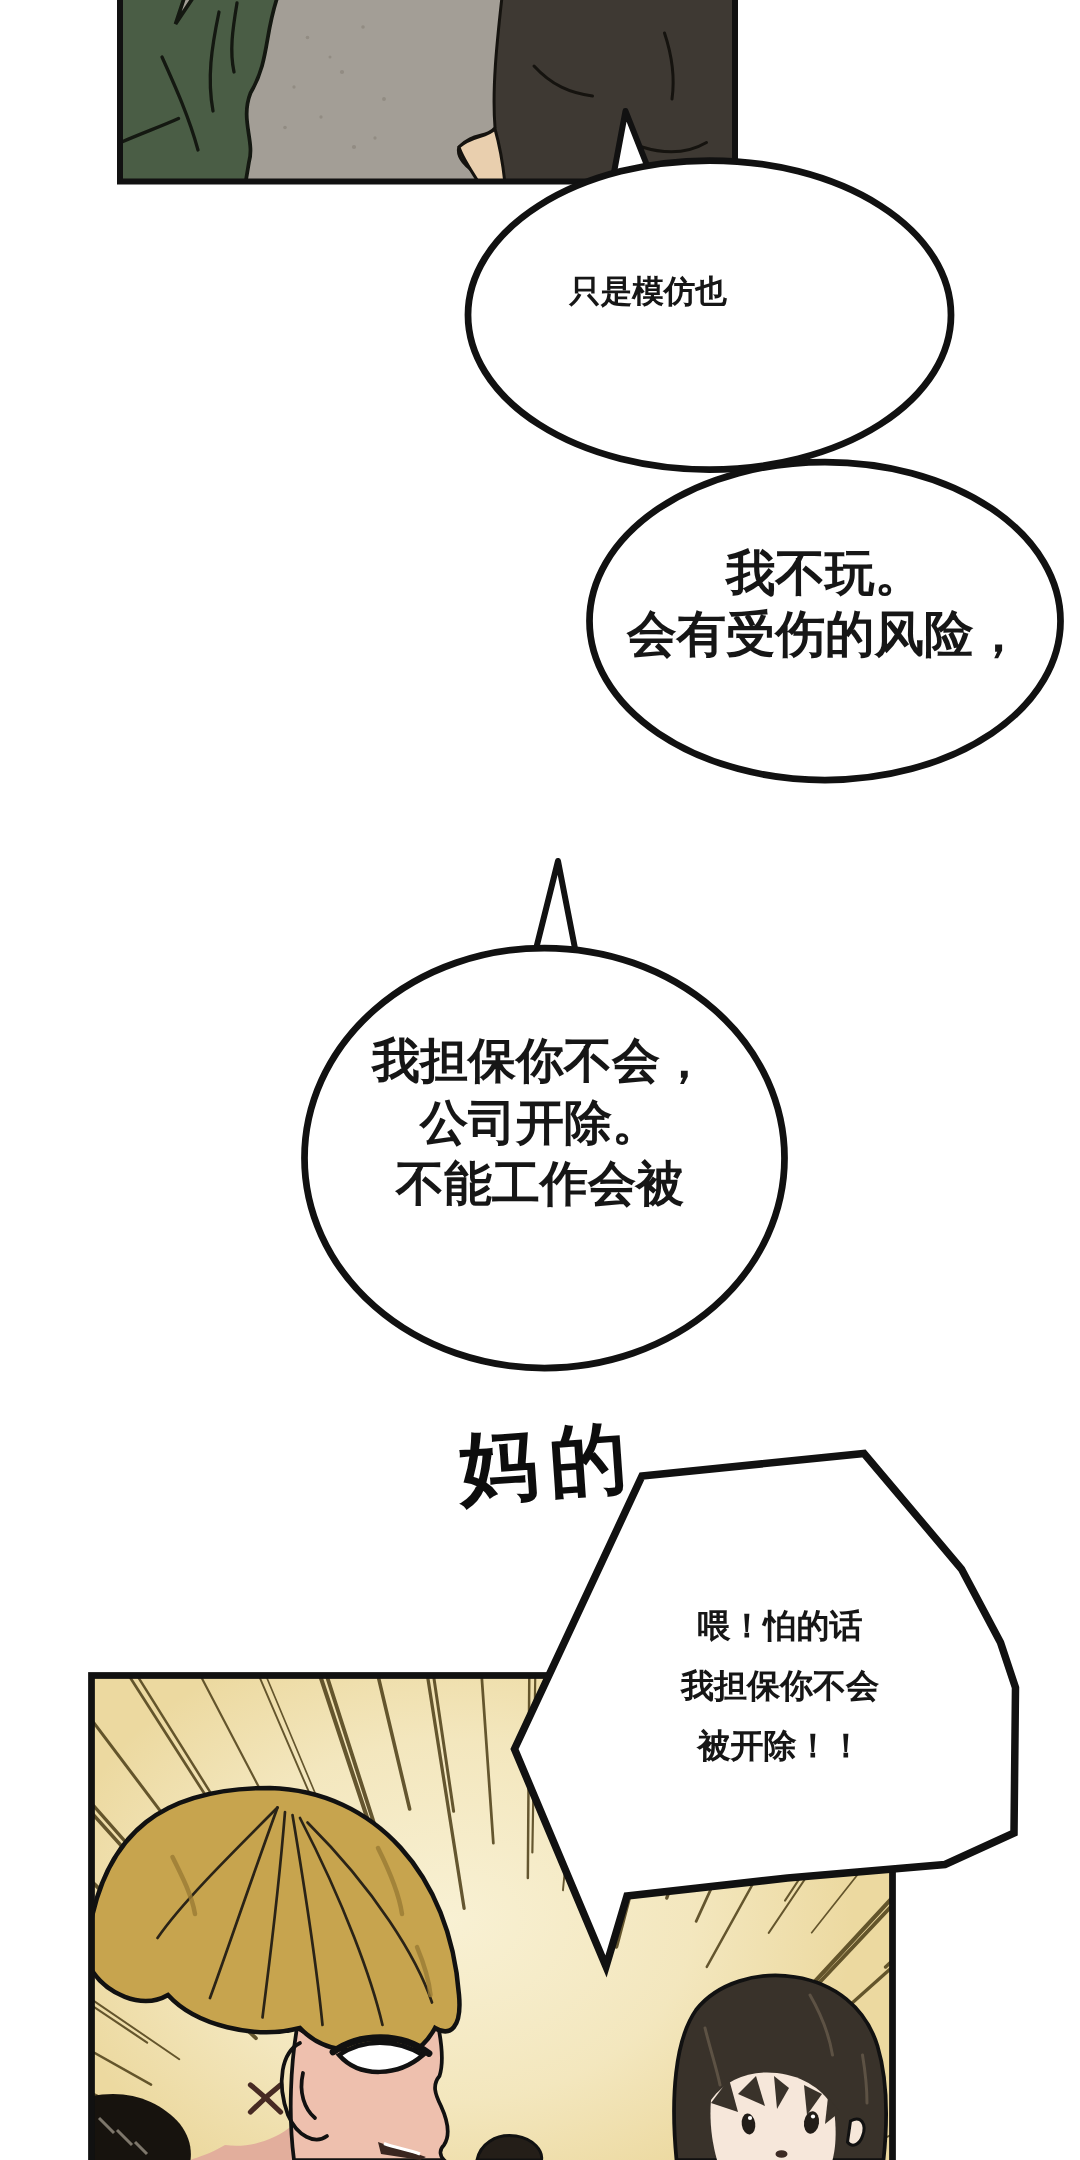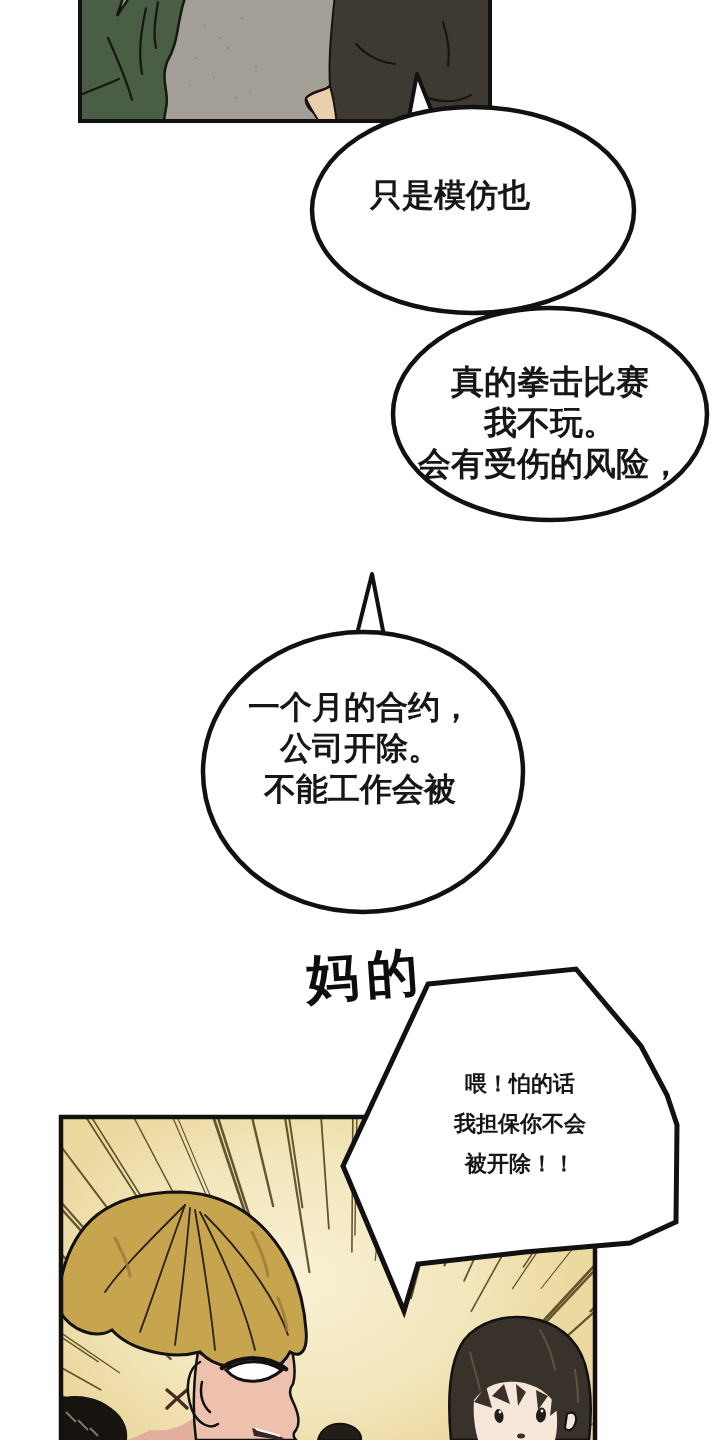--- a/index.html
+++ b/index.html
@@ -2,21 +2,21 @@
 <html><head>
 <meta charset="utf-8">
 <style>
   html,body{margin:0;padding:0;background:#ffffff;}
   .page{position:relative;width:720px;height:1440px;background:#ffffff;overflow:hidden;
         font-family:"Liberation Sans", sans-serif;}
   .art{position:absolute;left:0;top:0;}
   .bubble-text{position:absolute;text-align:center;color:#161616;font-weight:800;
                font-family:"Liberation Sans", sans-serif;}
   .bubble-text div{white-space:nowrap;}
-  .bt1{left:340px;top:174px;width:220px;font-size:32px;line-height:42px;}
+  .bt1{left:322px;top:174px;width:220px;font-size:21px;line-height:42px;}
   .bt2{left:406px;top:361px;width:288px;font-size:33px;line-height:41px;}
   .bt3{left:227px;top:687px;width:266px;font-size:32px;line-height:41px;}
   .bt4{left:400px;top:1064px;width:240px;font-size:22px;line-height:40px;}
   .sfx{position:absolute;left:306px;top:941px;font-size:52px;font-weight:900;
        letter-spacing:8px;color:#0d0d0d;transform:rotate(-4deg);
        font-family:"Liberation Sans", sans-serif;}
 </style>
 </head>
 <body>
 
@@ -220,27 +220,26 @@
 
   <path stroke="#111111" stroke-width="5" stroke-linejoin="miter" d="M428,984 L576,969 L641,1046 L667,1095 L677,1125 L676,1222
            L630,1243 L525,1252 L418,1264 L404,1311 L343,1166 Z" fill="#ffffff"></path>
 </svg>
 
 <div class="bubble-text bt1">
   <div>只是模仿也</div>
 </div>
 
 <div class="bubble-text bt2">
-  <div>真的拳击比赛</div>
   <div>我不玩。</div>
   <div>会有受伤的风险，</div>
 </div>
 
 <div class="bubble-text bt3">
-  <div>一个月的合约，</div>
+  <div>我担保你不会，</div>
   <div>公司开除。</div>
   <div>不能工作会被</div>
 </div>
 
 <div class="bubble-text bt4">
   <div>喂！怕的话</div>
   <div>我担保你不会</div>
   <div>被开除！！</div>
 </div>
 

